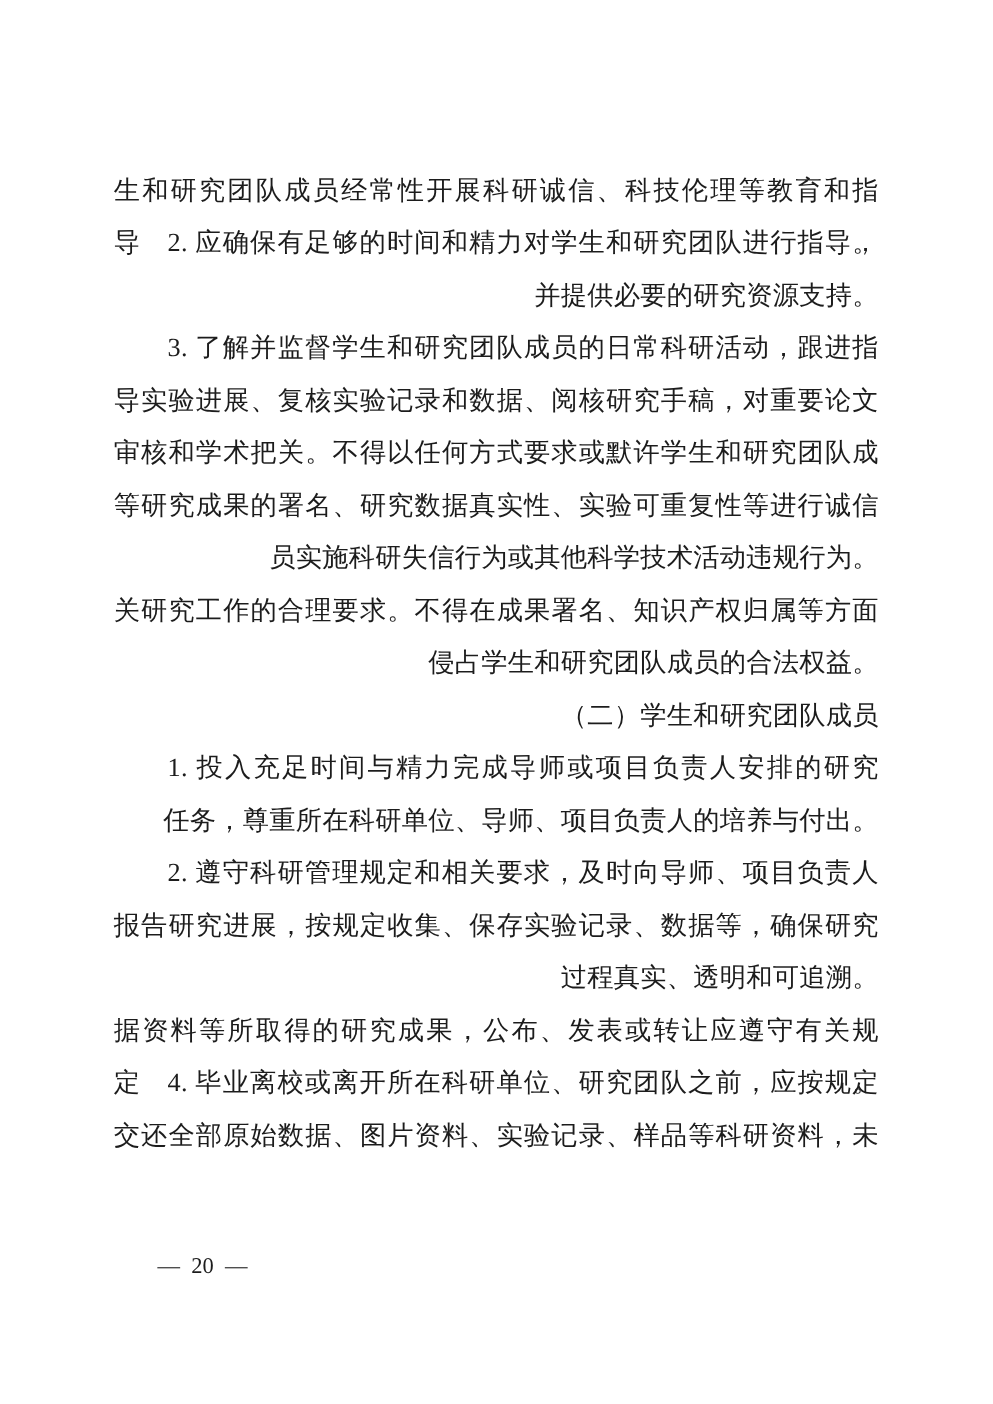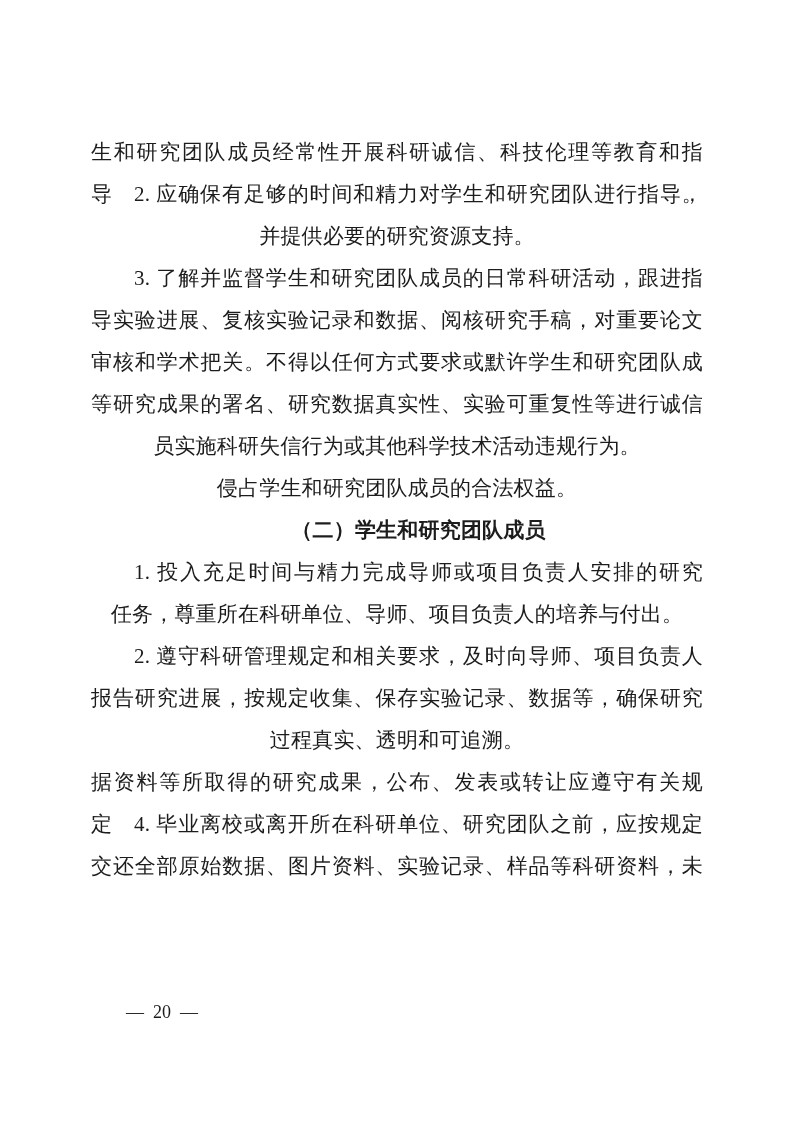--- a/index.html
+++ b/index.html
@@ -23,32 +23,32 @@
   .body-text {
     position: absolute;
     left: 91px;
     top: 131px;
     width: 612px;
   }
   .line {
     font-size: 21px;
     line-height: 42px;
     height: 42px;
-    text-align: center;
+    text-align: right;
     letter-spacing: 0.2px;
   }
   .line.justify {
     text-align: justify;
     text-align-last: justify;
   }
   .line.indent {
     text-indent: 43px;
   }
   .line.bold {
-    font-weight: 700;
+    font-weight: 400;
   }
   .footer {
     position: absolute;
     left: 126px;
     top: 999px;
     display: inline-flex;
     align-items: baseline;
     gap: 9px;
     font-size: 18px;
     line-height: 26px;
@@ -65,20 +65,21 @@
   <div class="body-text" id="body-text">
 
   <div class="line justify">生和研究团队成员经常性开展科研诚信、科技伦理等教育和指导。</div>
       <div class="line justify indent">2. 应确保有足够的时间和精力对学生和研究团队进行指导，</div>
       <div class="line">并提供必要的研究资源支持。</div>
       <div class="line justify indent">3. 了解并监督学生和研究团队成员的日常科研活动，跟进指</div>
       <div class="line justify">导实验进展、复核实验记录和数据、阅核研究手稿，对重要论文</div>
       <div class="line justify">审核和学术把关。不得以任何方式要求或默许学生和研究团队成</div>
       <div class="line justify">等研究成果的署名、研究数据真实性、实验可重复性等进行诚信</div>
       <div class="line">员实施科研失信行为或其他科学技术活动违规行为。</div>
+      <div class="line justify">关研究工作的合理要求。不得在成果署名、知识产权归属等方面</div>
       <div class="line">侵占学生和研究团队成员的合法权益。</div>
       <div class="line indent bold">（二）学生和研究团队成员</div>
       <div class="line justify indent">1. 投入充足时间与精力完成导师或项目负责人安排的研究</div>
       <div class="line">任务，尊重所在科研单位、导师、项目负责人的培养与付出。</div>
       <div class="line justify indent">2. 遵守科研管理规定和相关要求，及时向导师、项目负责人</div>
       <div class="line justify">报告研究进展，按规定收集、保存实验记录、数据等，确保研究</div>
       <div class="line">过程真实、透明和可追溯。</div>
       <div class="line justify">据资料等所取得的研究成果，公布、发表或转让应遵守有关规定。</div>
       <div class="line justify indent">4. 毕业离校或离开所在科研单位、研究团队之前，应按规定</div>
       <div class="line justify">交还全部原始数据、图片资料、实验记录、样品等科研资料，未</div>

